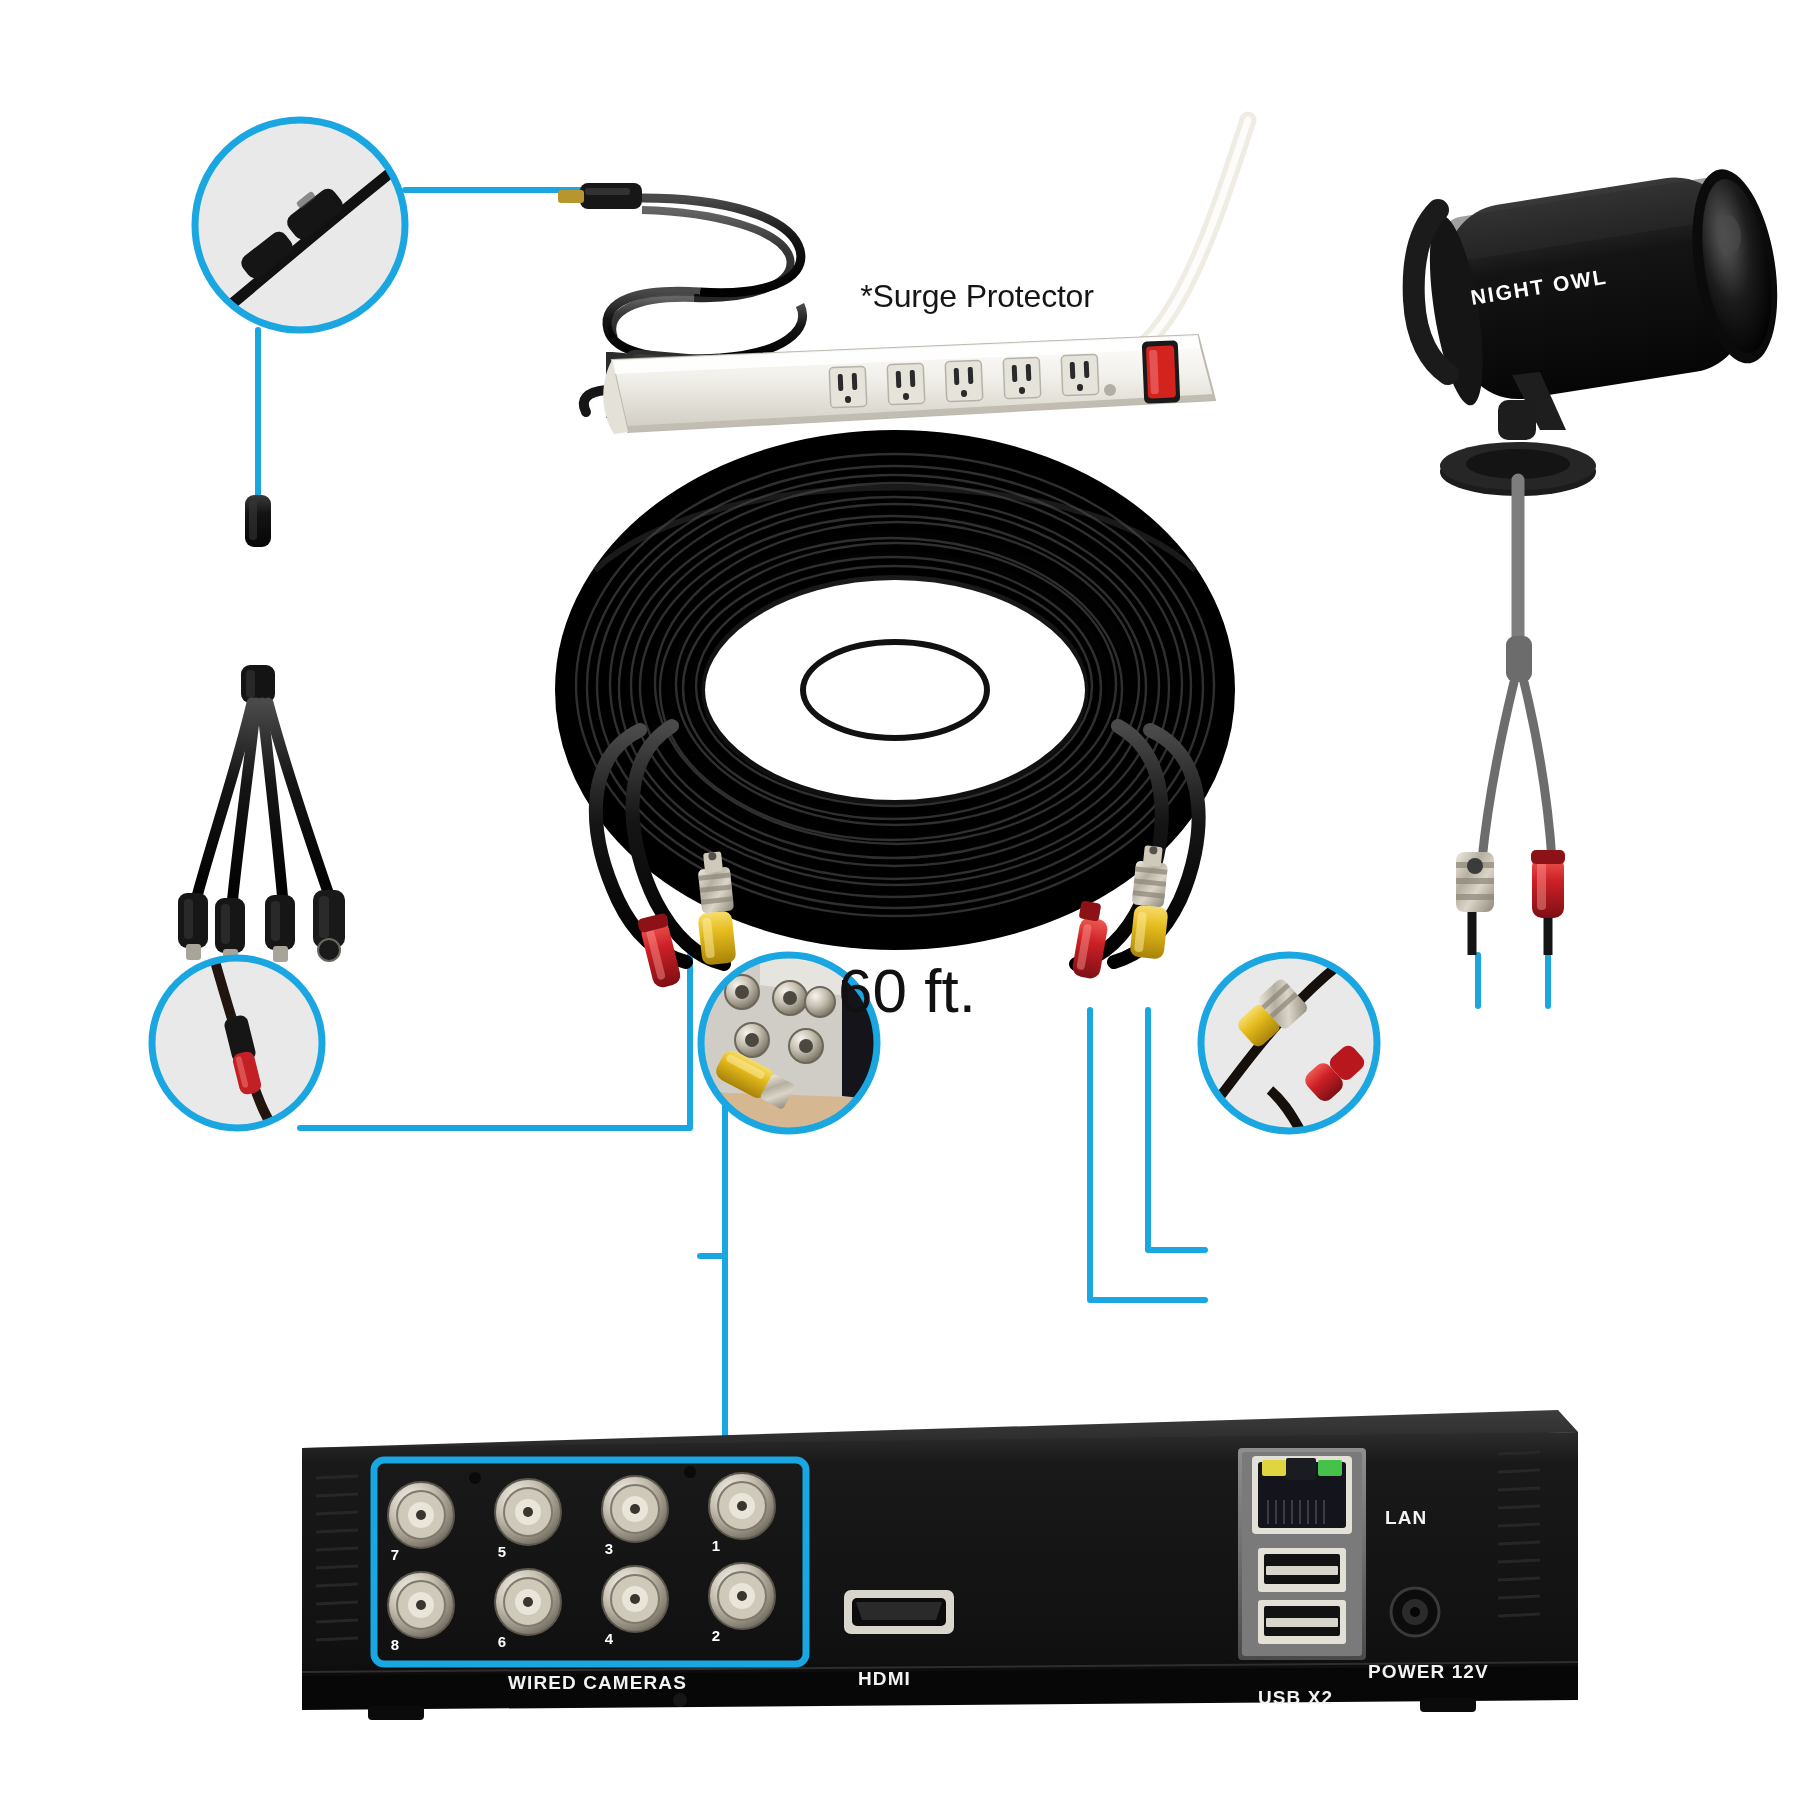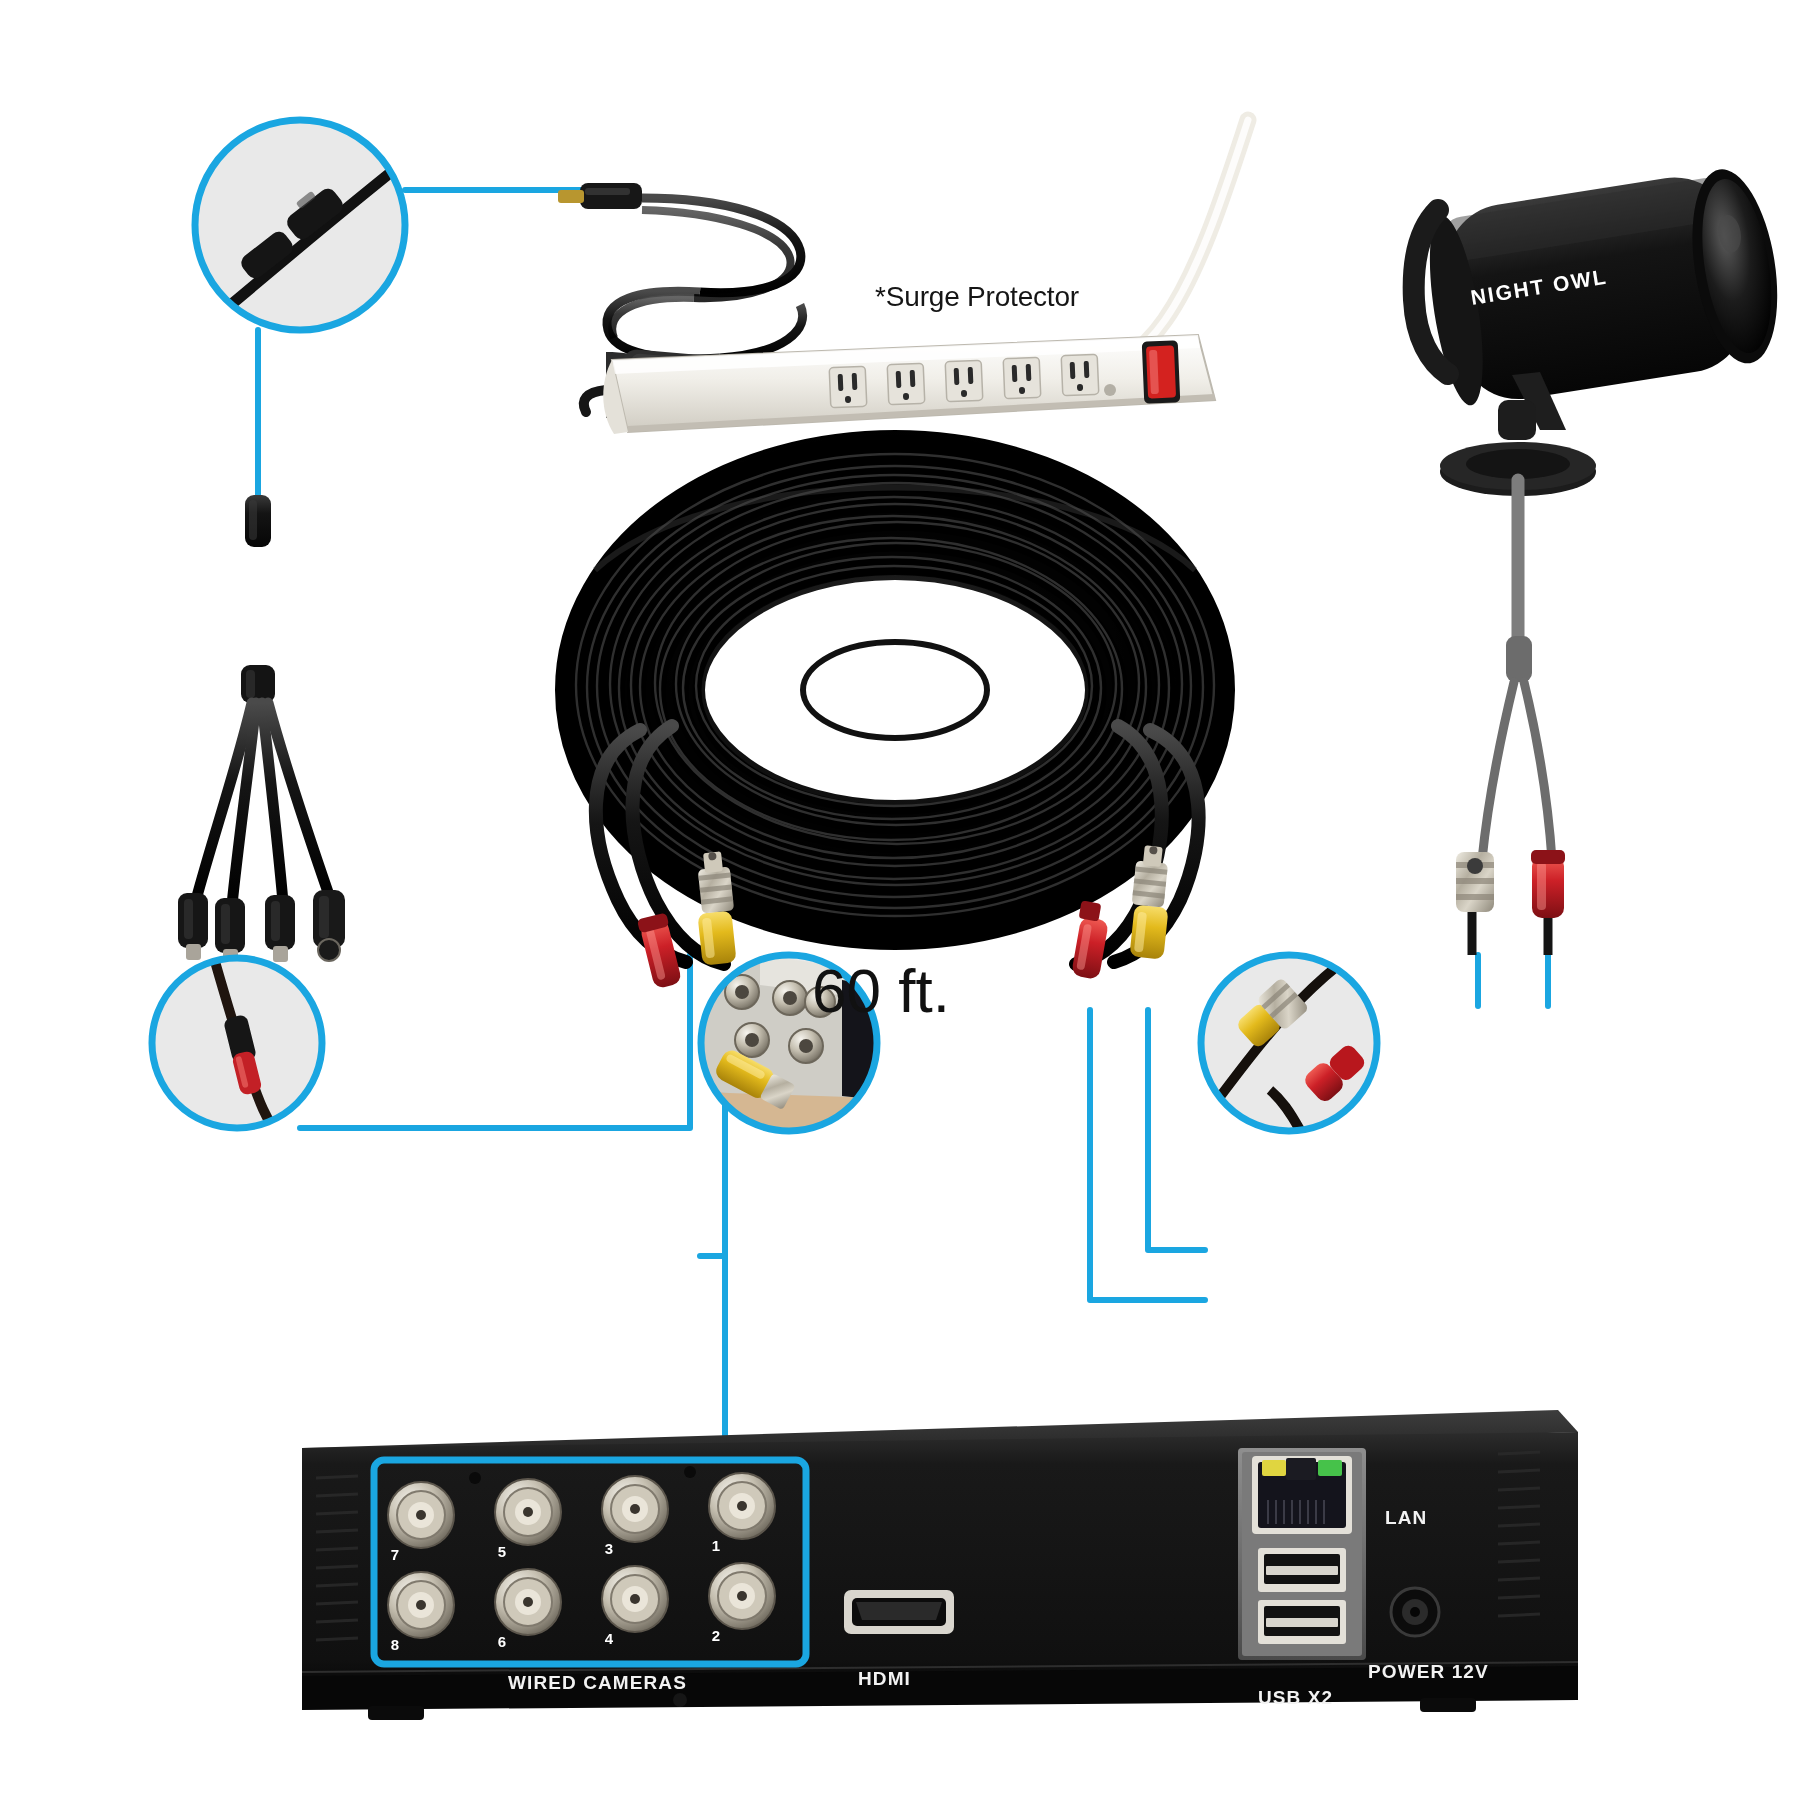--- a/index.html
+++ b/index.html
@@ -7,26 +7,26 @@
   body{
     width:1800px;height:1800px;position:relative;overflow:hidden;
     font-family:"Liberation Sans", sans-serif;
     -webkit-font-smoothing:antialiased;
   }
   #stage{position:absolute;left:0;top:0;width:1800px;height:1800px;}
   svg{display:block;}
   .txt{position:absolute;color:#111;white-space:pre;}
 
   #note-surge{
-    left:812px;top:212px;width:330px;text-align:center;
-    font-size:28px;line-height:1.22;font-weight:400;color:#151515;
+    left:812px;top:199px;width:330px;text-align:center;
+    font-size:32px;line-height:1.22;font-weight:400;color:#151515;
     letter-spacing:-0.2px;
   }
   #len-label{
-    left:812px;top:955px;width:190px;text-align:left;
+    left:812px;top:955px;width:190px;text-align:center;
     font-size:62px;font-weight:400;color:#111;letter-spacing:0px;
   }
   .dvr-lbl{
     position:absolute;color:#f2f2f2;font-size:19px;font-weight:700;
     letter-spacing:1.1px;white-space:nowrap;
   }
   .port-num{
     position:absolute;color:#ffffff;font-size:15px;font-weight:700;
     width:22px;text-align:center;
   }

